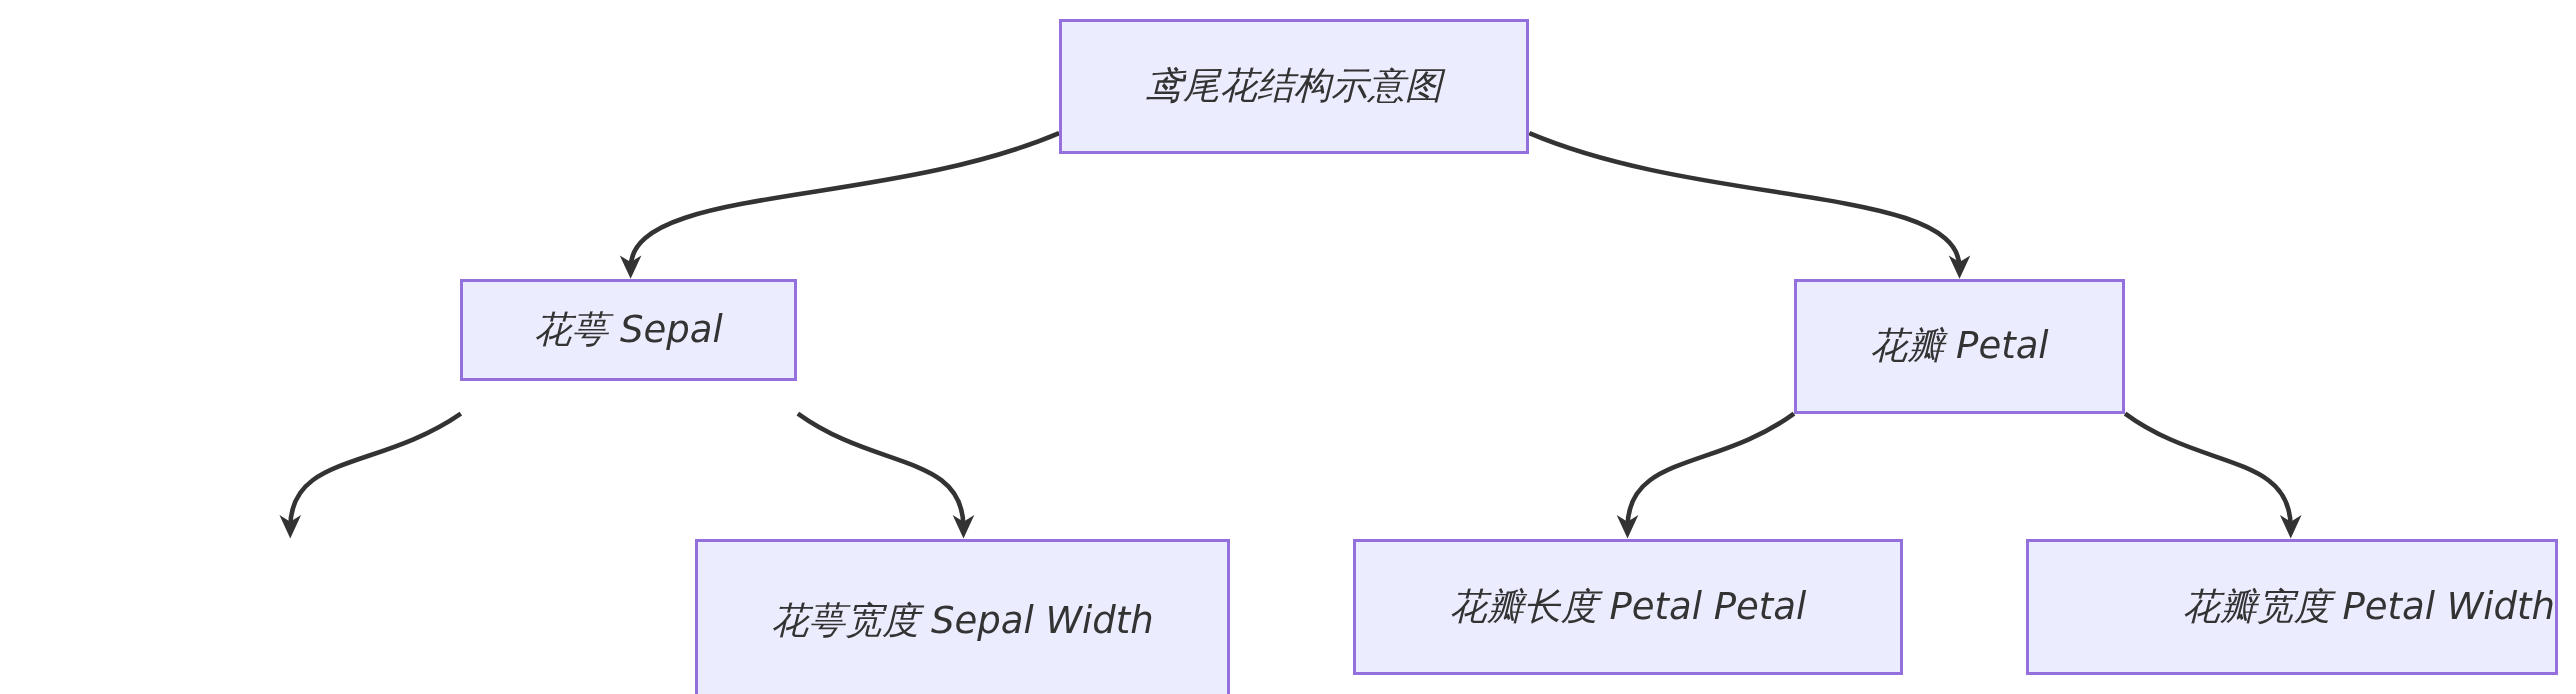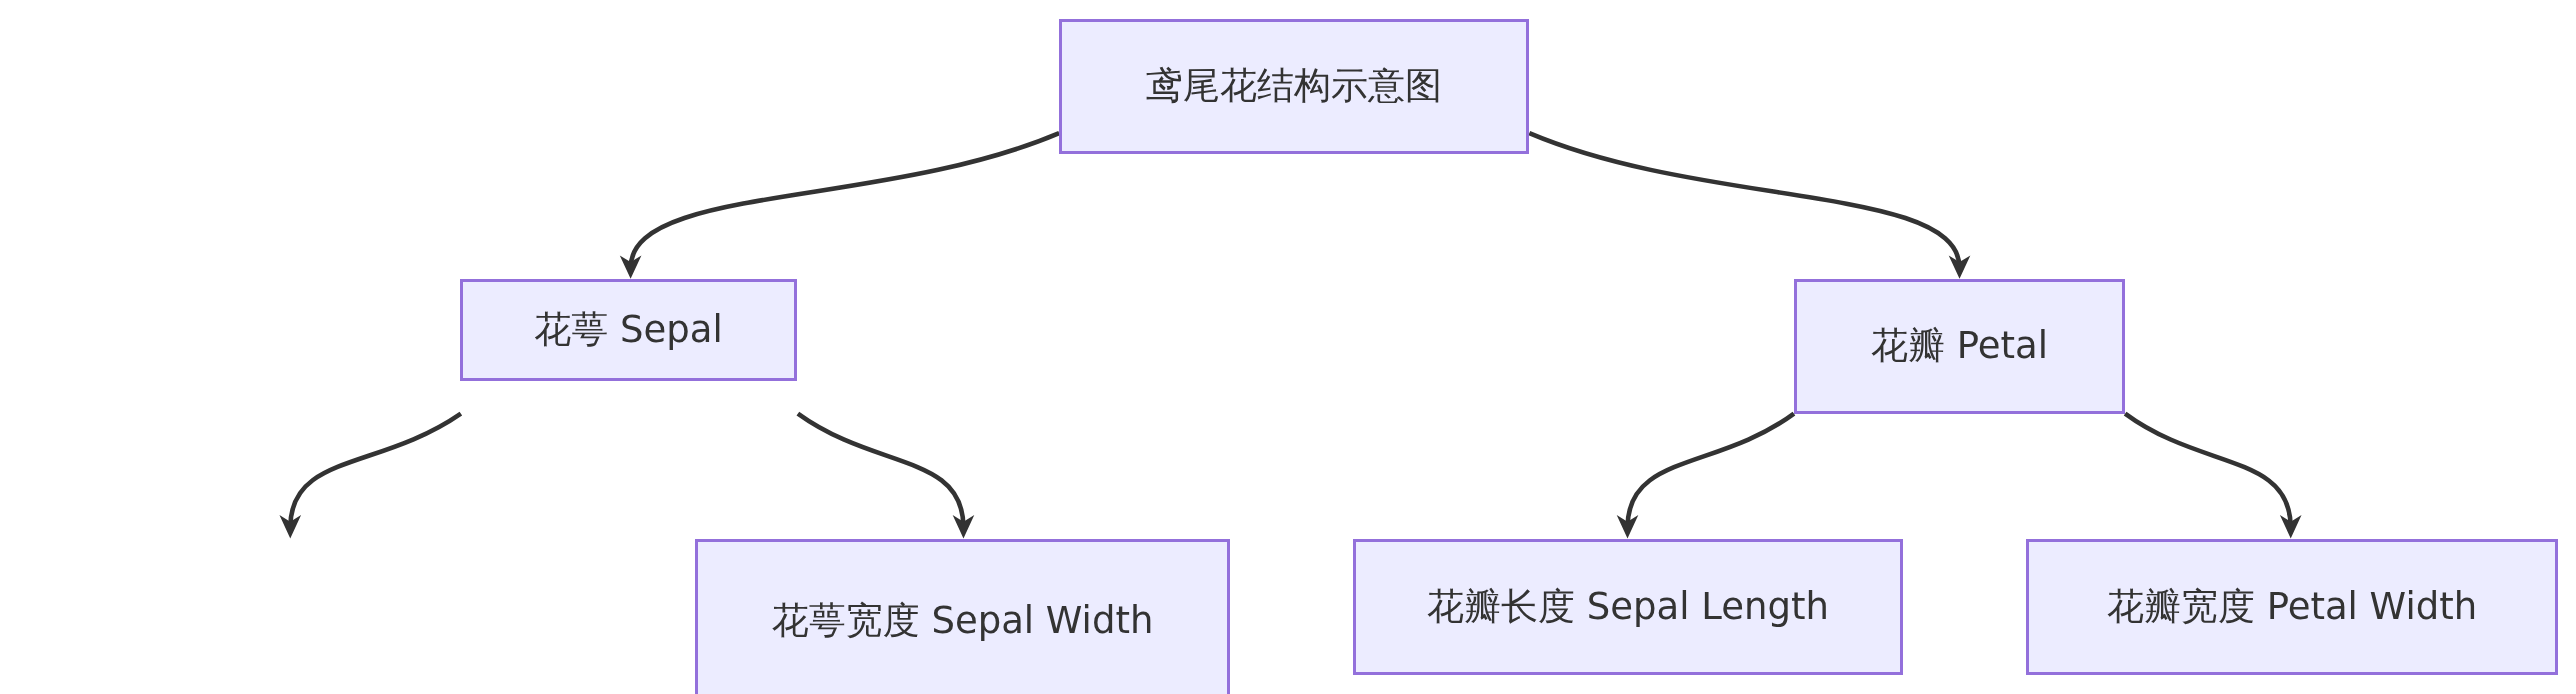--- a/index.html
+++ b/index.html
@@ -38,20 +38,21 @@
     background: var(--node-fill);
     border: 3.3px solid var(--node-border);
     color: var(--text-color);
     display: flex;
     align-items: center;
     justify-content: center;
     text-align: center;
     font-size: 37px;
     line-height: 1.2;
     white-space: nowrap;
+    font-style: italic;
   }
 </style>
 </head>
 <body>
 
 <div id="diagram">
 
   <svg id="edge-layer" viewBox="0 0 3094 834" xmlns="http://www.w3.org/2000/svg">
 
     <g>
@@ -96,21 +97,21 @@
   <div class="node" style="left:1794px; top:279px; width:331px; height:135px;">
     <span>花瓣 Petal</span>
   </div>
 
 
   <div class="node" style="left:695px;  top:539px; width:535px; height:164px;">
     <span>花萼宽度 Sepal Width</span>
   </div>
 
   <div class="node" style="left:1353px; top:539px; width:550px; height:136px;">
-    <span>花瓣长度 Sepal Length</span>
+    <span>花瓣长度 Petal Petal</span>
   </div>
 
-  <div class="node" style="left:2026px; top:539px; width:532px; height:136px;">
+  <div class="node" style="left:2026px; top:539px; width:532px; height:136px;justify-content:flex-end;">
     <span>花瓣宽度 Petal Width</span>
   </div>
 
 </div>
 
 
 </body></html>

